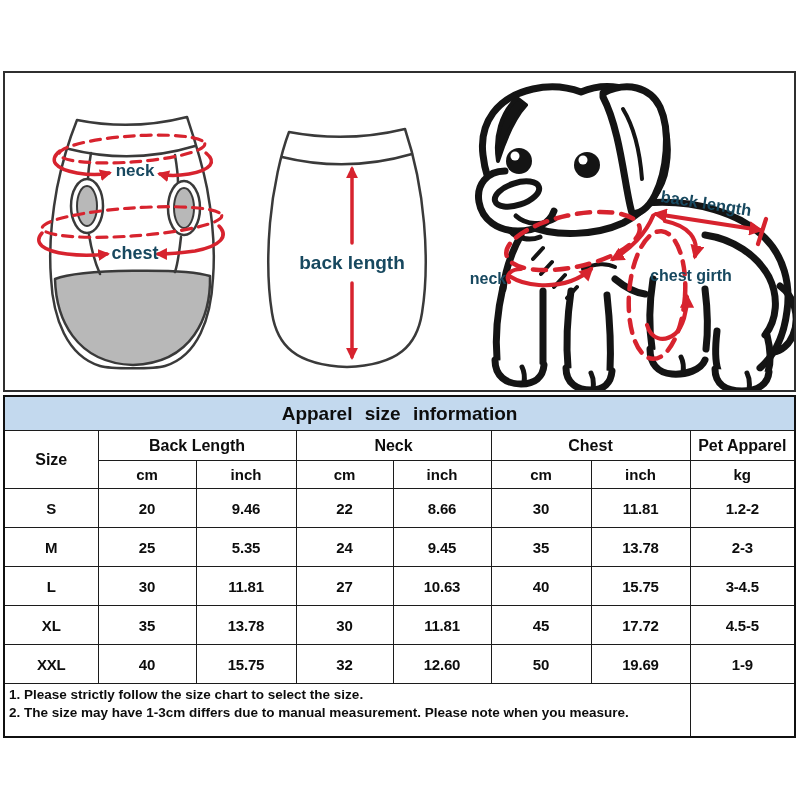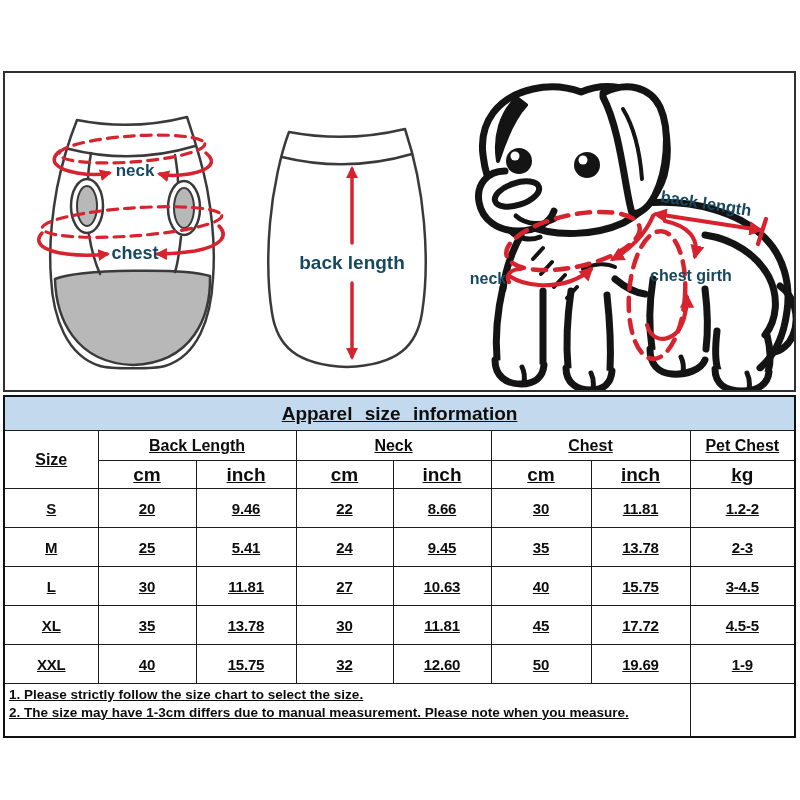--- a/index.html
+++ b/index.html
@@ -3,26 +3,26 @@
 <meta charset="utf-8">
 <style>
   html,body{margin:0;padding:0;background:#fff;}
   body{width:800px;height:800px;position:relative;overflow:hidden;
        font-family:"Liberation Sans",sans-serif;}
   .illus-box{position:absolute;left:3px;top:71px;width:793px;height:321px;
              border:2px solid #2f2f2f;box-sizing:border-box;background:#fff;}
   .illus-box svg{display:block;}
   .size-table{position:absolute;left:3px;top:395px;border-collapse:collapse;
               table-layout:fixed;width:792px;border:2px solid #101010;
-              font-weight:bold;color:#0d0d0d;text-decoration:underline;}
+              font-weight:bold;color:#0d0d0d;}
   .size-table td{border:1px solid #1c1c1c;text-align:center;padding:0;
                  overflow:hidden;white-space:nowrap;}
   .title-row td{background:#c3d9ee;font-size:19px;height:33px;word-spacing:7px;}
   .grp-row td{font-size:16px;height:29px;}
-  .sub-row td{font-size:19px;height:27px;margin-left:20px;}
+  .sub-row td{font-size:15px;height:27px;margin-left:20px;}
   .data-row td{font-size:15px;height:38px;letter-spacing:-0.2px;}
   .size-col{font-size:16px;}
   .notes-row td{height:50px;margin-top:44px;}
   .notes-cell{text-align:left !important;vertical-align:top;
               font-size:13.5px;line-height:17.5px;padding:2px 0 0 4px !important;
               white-space:normal !important;}
   svg text{font-family:"Liberation Sans",sans-serif;font-weight:bold;fill:#17485f;}
 </style>
 </head>
 <body>
@@ -150,21 +150,21 @@
   </colgroup>
   <tbody>
       <tr class="title-row">
     <td colspan="8">Apparel  size  information</td>
   </tr>
   <tr class="grp-row">
     <td rowspan="2" class="size-col">Size</td>
     <td colspan="2">Back Length</td>
     <td colspan="2">Neck</td>
     <td colspan="2">Chest</td>
-    <td>Pet Chest</td>
+    <td>Pet Apparel</td>
   </tr>
   <tr class="sub-row">
     <td>cm</td>
     <td>inch</td>
     <td>cm</td>
     <td>inch</td>
     <td>cm</td>
     <td>inch</td>
     <td>kg</td>
   </tr>
@@ -174,21 +174,21 @@
     <td>9.46</td>
     <td>22</td>
     <td>8.66</td>
     <td>30</td>
     <td>11.81</td>
     <td>1.2-2</td>
   </tr>
   <tr class="data-row">
     <td class="size-col">M</td>
     <td>25</td>
-    <td>5.41</td>
+    <td>5.35</td>
     <td>24</td>
     <td>9.45</td>
     <td>35</td>
     <td>13.78</td>
     <td>2-3</td>
   </tr>
   <tr class="data-row">
     <td class="size-col">L</td>
     <td>30</td>
     <td>11.81</td>

